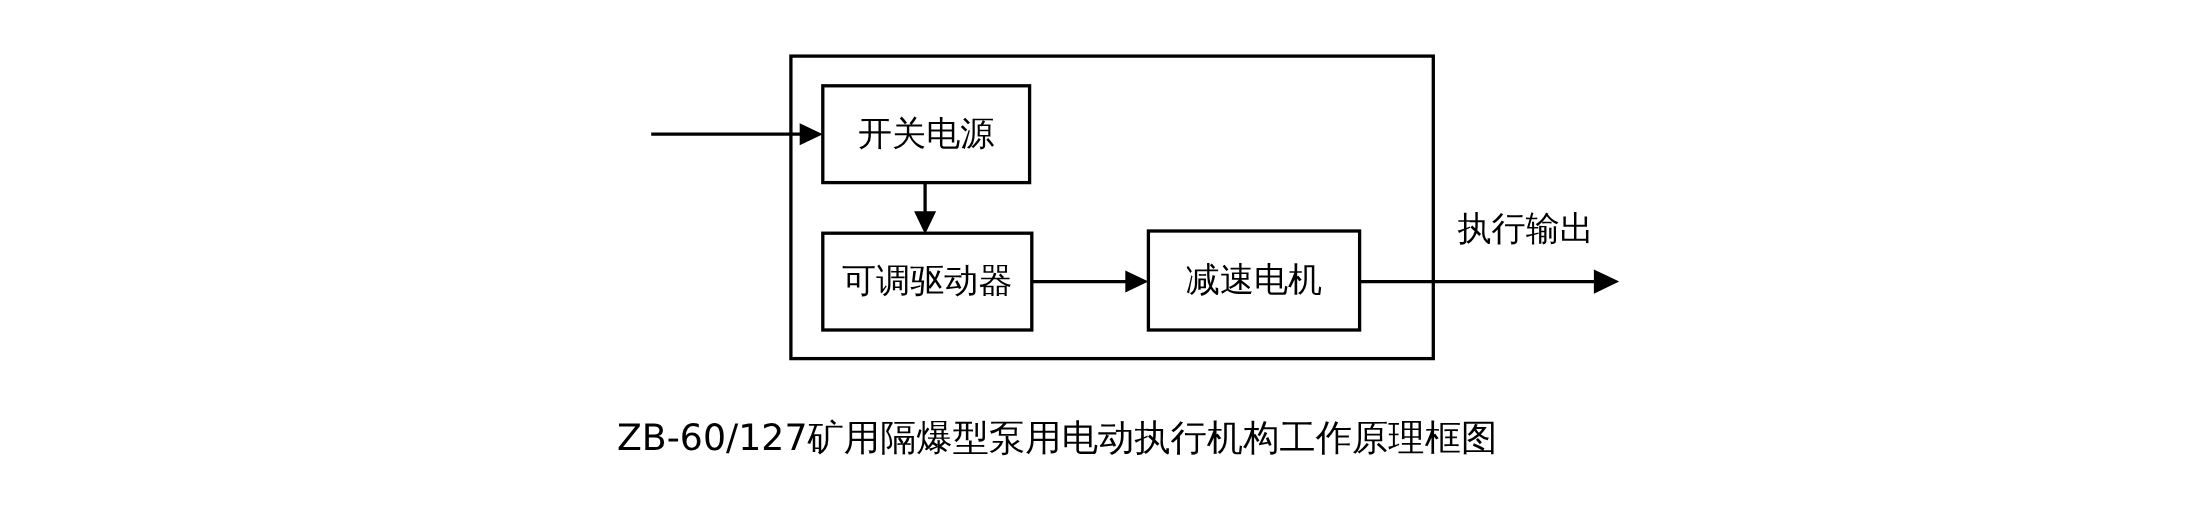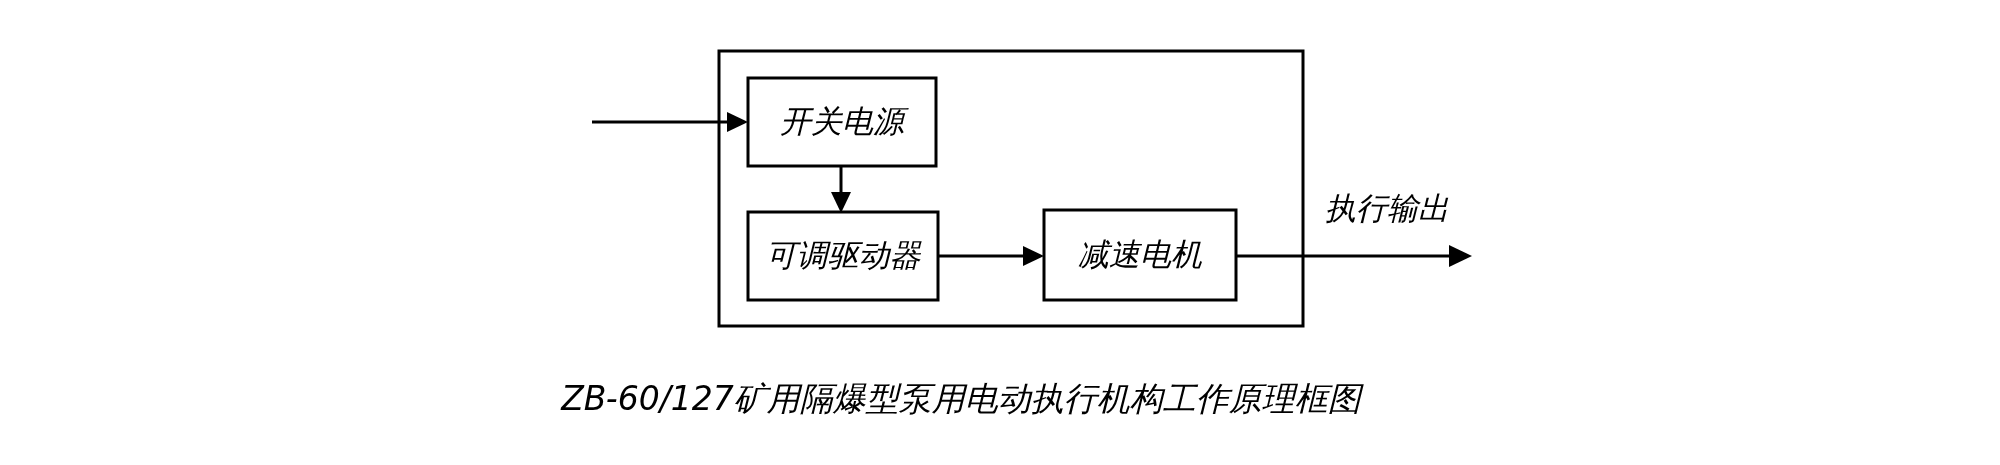--- a/index.html
+++ b/index.html
@@ -10,21 +10,20 @@
   }
   body {
     font-family: "DejaVu Sans", "Liberation Sans", sans-serif;
   }
   #canvas {
     position: relative;
     width: 1796px;
     height: 465px;
     background: #ffffff;
     overflow: hidden;
-    font-style: italic;
   }
   #diagram-svg {
     position: absolute;
     left: 0;
     top: 0;
     width: 2000px;
     height: 465px;
     display: block;
   }
   .box-rect {

